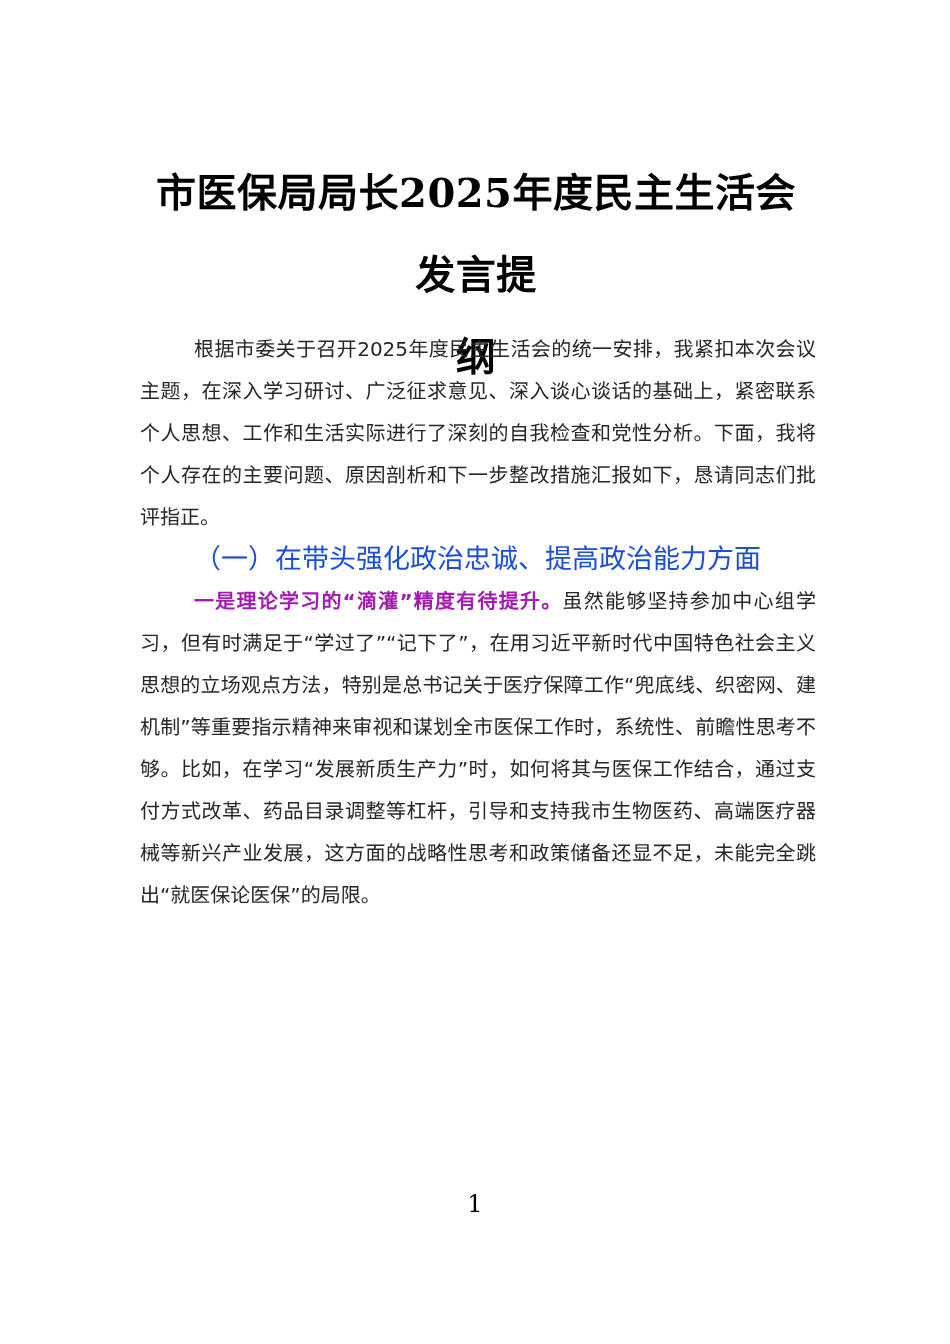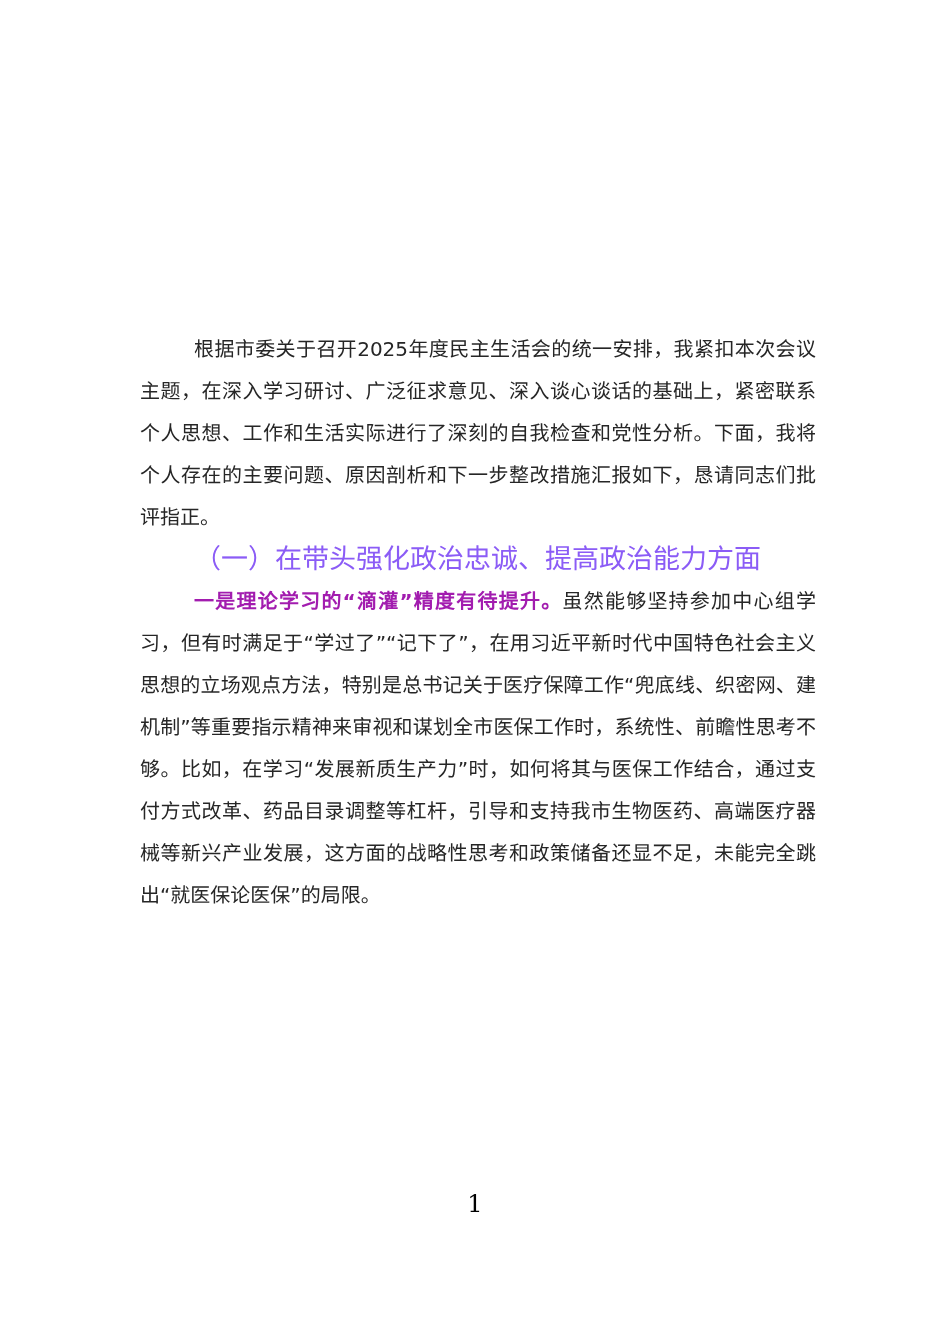--- a/index.html
+++ b/index.html
@@ -77,21 +77,21 @@
   }
 
   
   p.h2-cn {
     font-family: "DejaVu Serif", "Liberation Serif", serif;
     font-weight: 400;
     font-size: 27px;
     line-height: 42px;
     text-indent: 54px;
     margin: 0;
-    color: #8b5cf6;
+    color: #1d4ed8;
   }
 
   
   .lead-bold {
     font-family: "DejaVu Sans", "Liberation Sans", sans-serif;
     font-weight: 700;
     color: #a21caf;
   }
 
   
@@ -105,20 +105,24 @@
     font-size: 24px;
     line-height: 32px;
     color: #000000;
   }
 </style>
 </head>
 <body>
 
 <div class="page">
 
+  <div class="doc-title">
+    <span>市医保局局长2025年度民主生活会发言提</span><br>
+    <span>纲</span>
+  </div>
 
   <div class="body-block">
 
     <p class="para fangsong">根据市委关于召开2025年度民主生活会的统一安排，我紧扣本次会议主题，在深入学习研讨、广泛征求意见、深入谈心谈话的基础上，紧密联系个人思想、工作和生活实际进行了深刻的自我检查和党性分析。下面，我将个人存在的主要问题、原因剖析和下一步整改措施汇报如下，恳请同志们批评指正。</p>
 
 
     <p class="h2-cn">（一）在带头强化政治忠诚、提高政治能力方面</p>
 
     <p class="para fangsong"><span class="lead-bold">一是理论学习的“滴灌”精度有待提升。</span><span>虽然能够坚持参加中心组学习，但有时满足于“学过了”“记下了”，在用习近平新时代中国特色社会主义思想的立场观点方法，特别是总书记关于医疗保障工作“兜底线、织密网、建机制”等重要指示精神来审视和谋划全市医保工作时，系统性、前瞻性思考不够。比如，在学习“发展新质生产力”时，如何将其与医保工作结合，通过支付方式改革、药品目录调整等杠杆，引导和支持我市生物医药、高端医疗器械等新兴产业发展，这方面的战略性思考和政策储备还显不足，未能完全跳出“就医保论医保”的局限。</span></p>
 

